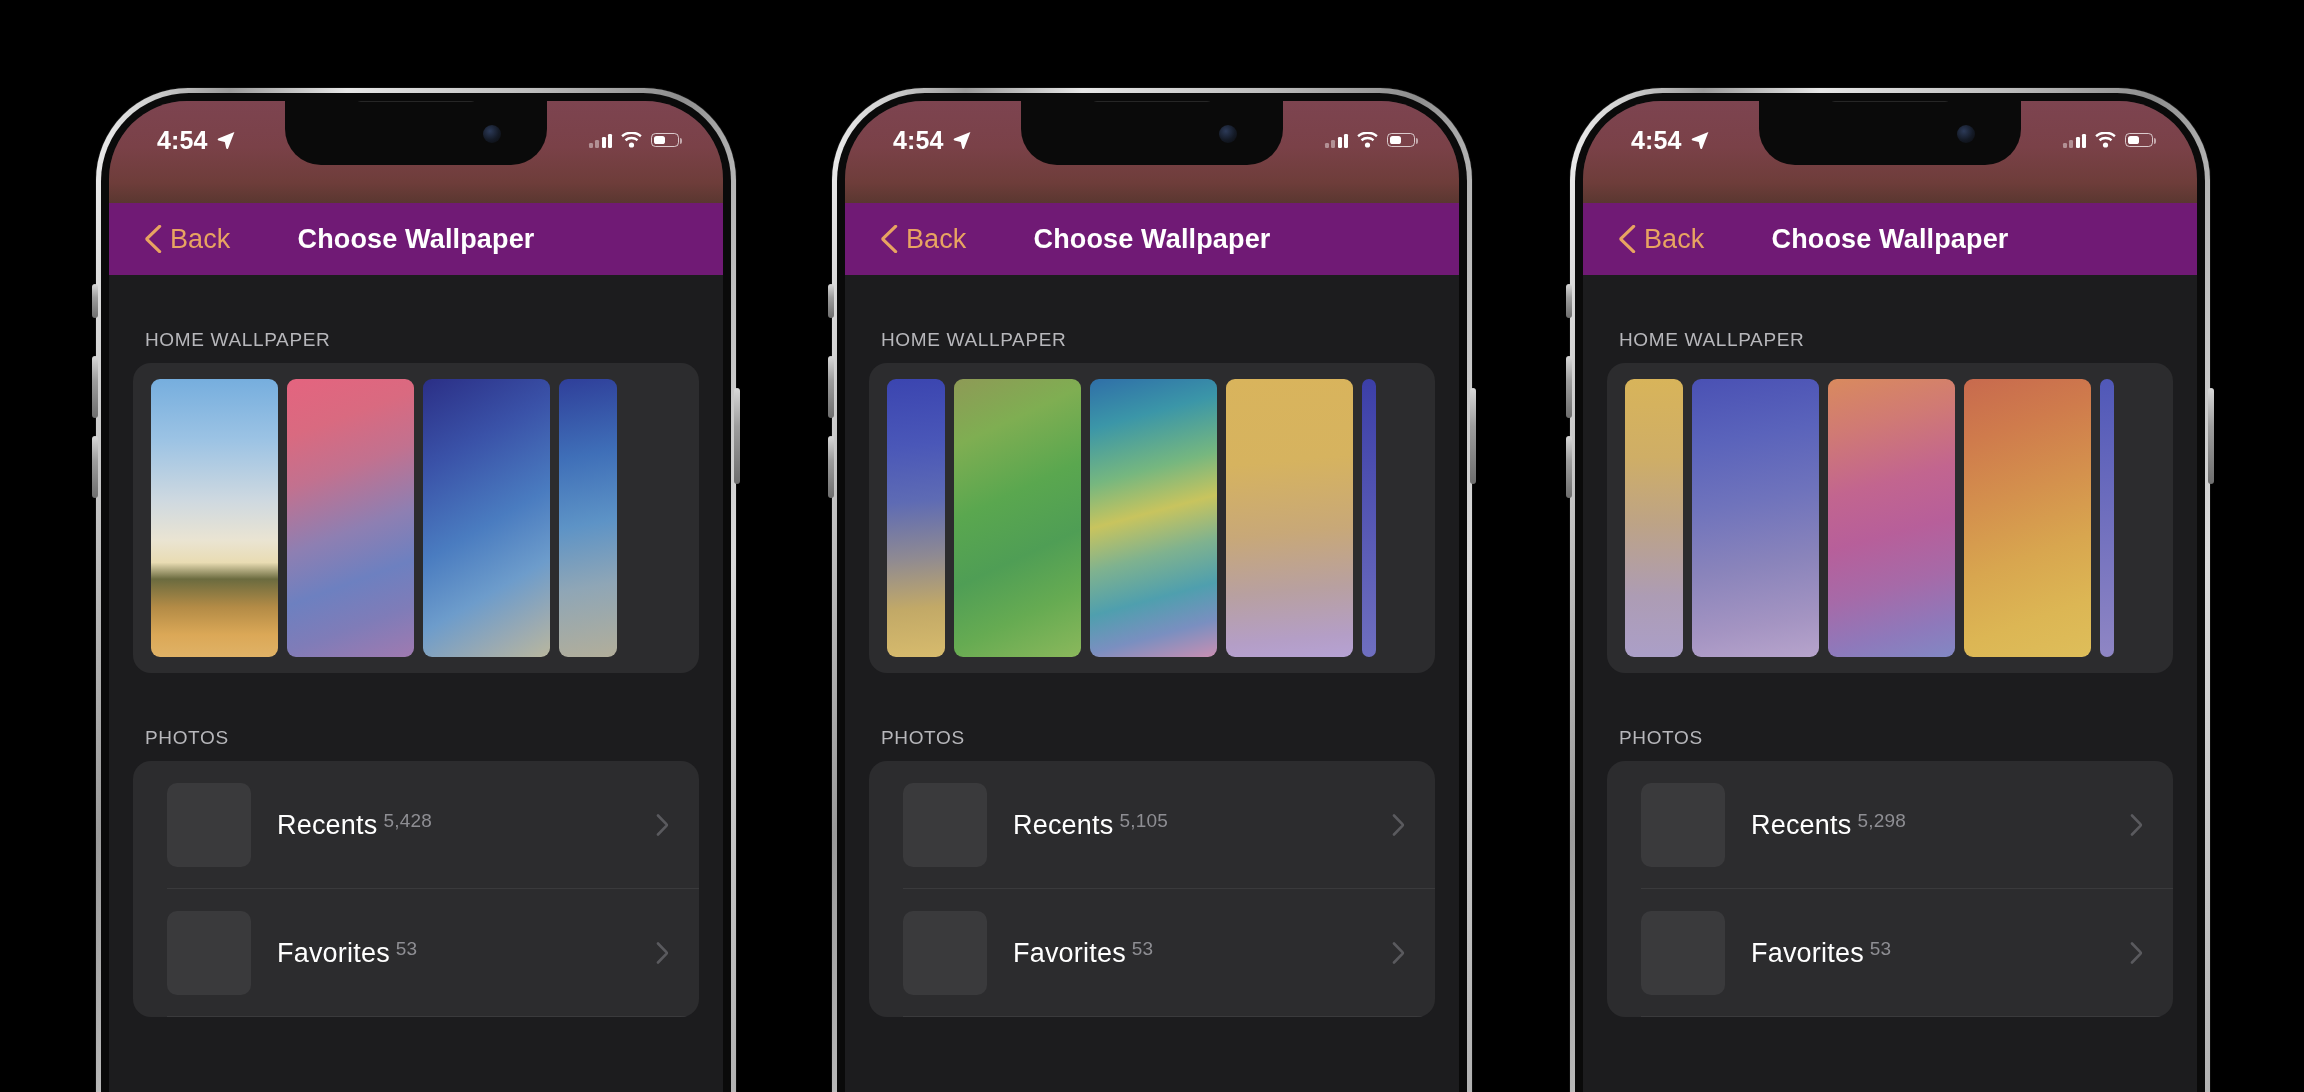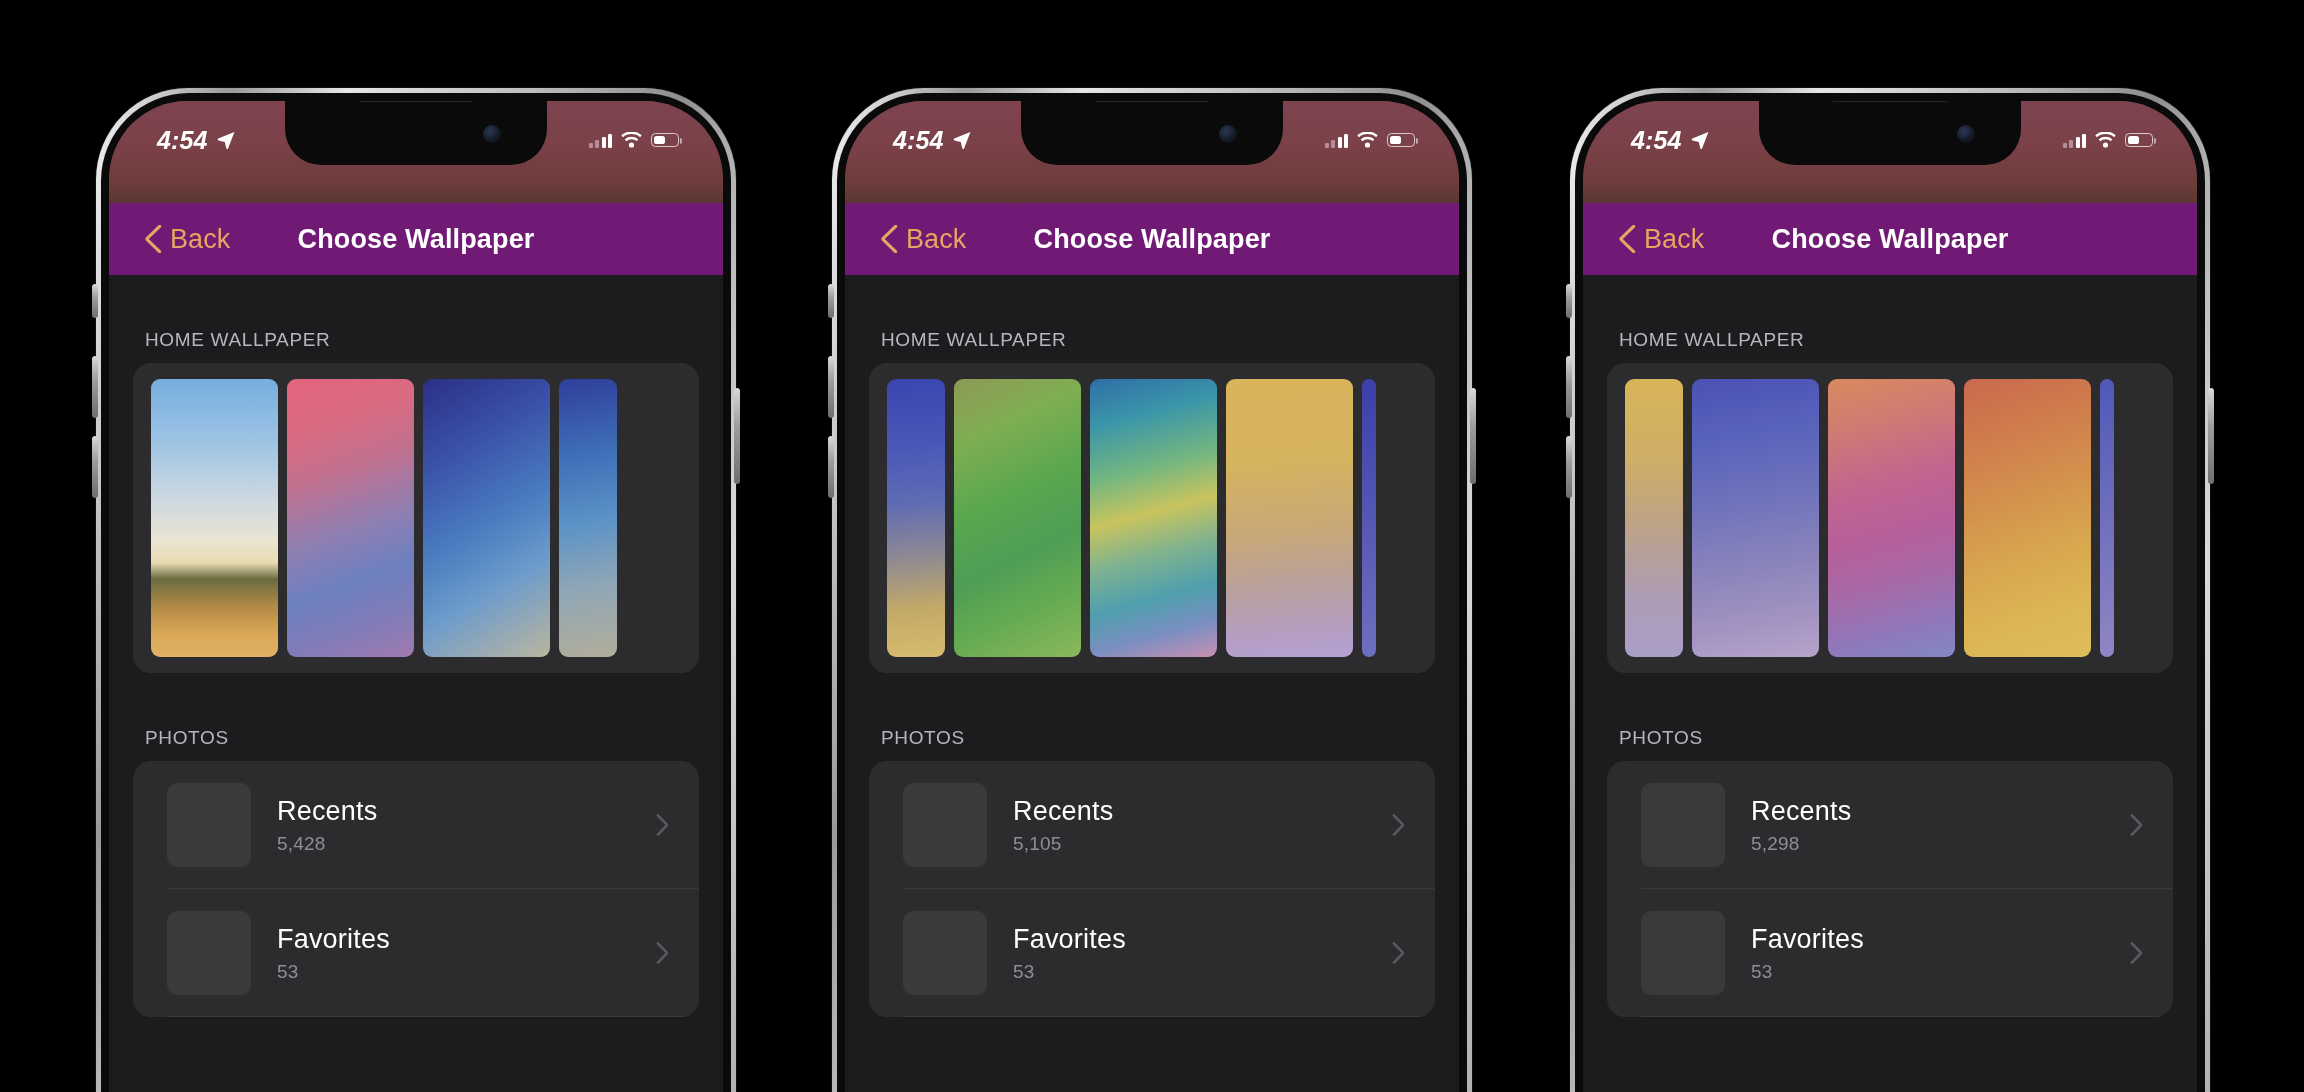--- a/index.html
+++ b/index.html
@@ -81,21 +81,21 @@
     width:18px; height:18px; border-radius:50%;
     background:radial-gradient(circle at 38% 34%,#2c3a58 0%,#141a26 55%,#0a0a0c 100%);
   }
   .statusbar{
     position:absolute; left:0; top:0; width:100%; height:64px;
     display:flex; align-items:center; justify-content:space-between;
     padding:0 40px;
     color:#fff;
   }
   .st-left{ display:flex; align-items:center; gap:9px; padding-left:8px; padding-top:14px;}
-  .clock{ font-size:25px; font-weight:700; letter-spacing:.1px;font-style:italic; }
+  .clock{ font-size:25px; font-weight:700; letter-spacing:.1px; }
   .loc-arrow{ display:block; }
   .st-right{ display:flex; align-items:center; gap:9px; padding-right:4px; padding-top:14px;}
 
   
   .bars{ display:flex; align-items:flex-end; gap:2.5px; height:16px; }
   .bars i{ display:block; width:4px; background:#fff; border-radius:1.2px; }
   .bars i:nth-child(1){ height:5px;  opacity:.42; }
   .bars i:nth-child(2){ height:8px;  opacity:.42; }
   .bars i:nth-child(3){ height:11px; opacity:1; }
   .bars i:nth-child(4){ height:14px; opacity:1; }
@@ -167,21 +167,21 @@
   .thumb.sliver{ width:14px; }
 
   
   .ph-card{ padding:0; overflow:hidden; }
   .row{
     position:relative;
     height:128px;
     display:flex; align-items:center;
     padding-left:34px; padding-right:30px;
   }
-  .row-texts{ display:flex; flex-direction:column; justify-content:center; gap:6px; margin-left:110px;}
+  .row-texts{ display:flex; flex-direction:row; justify-content:center; gap:6px; margin-left:110px;}
   .row-title{ color:#fff; font-size:27px; font-weight:400; letter-spacing:.2px; }
   .row-sub{ color:#8e8e93; font-size:19px; letter-spacing:.2px; }
   .row-chev{ margin-left:auto; }
   .row-sep{
     position:absolute; left:34px; right:0; bottom:0; height:1px;
     background:#3a3a3c;
   }
   .row-thumb{
     position:absolute; left:34px; top:50%; transform:translateY(-50%);
     width:84px; height:84px; border-radius:10px;

